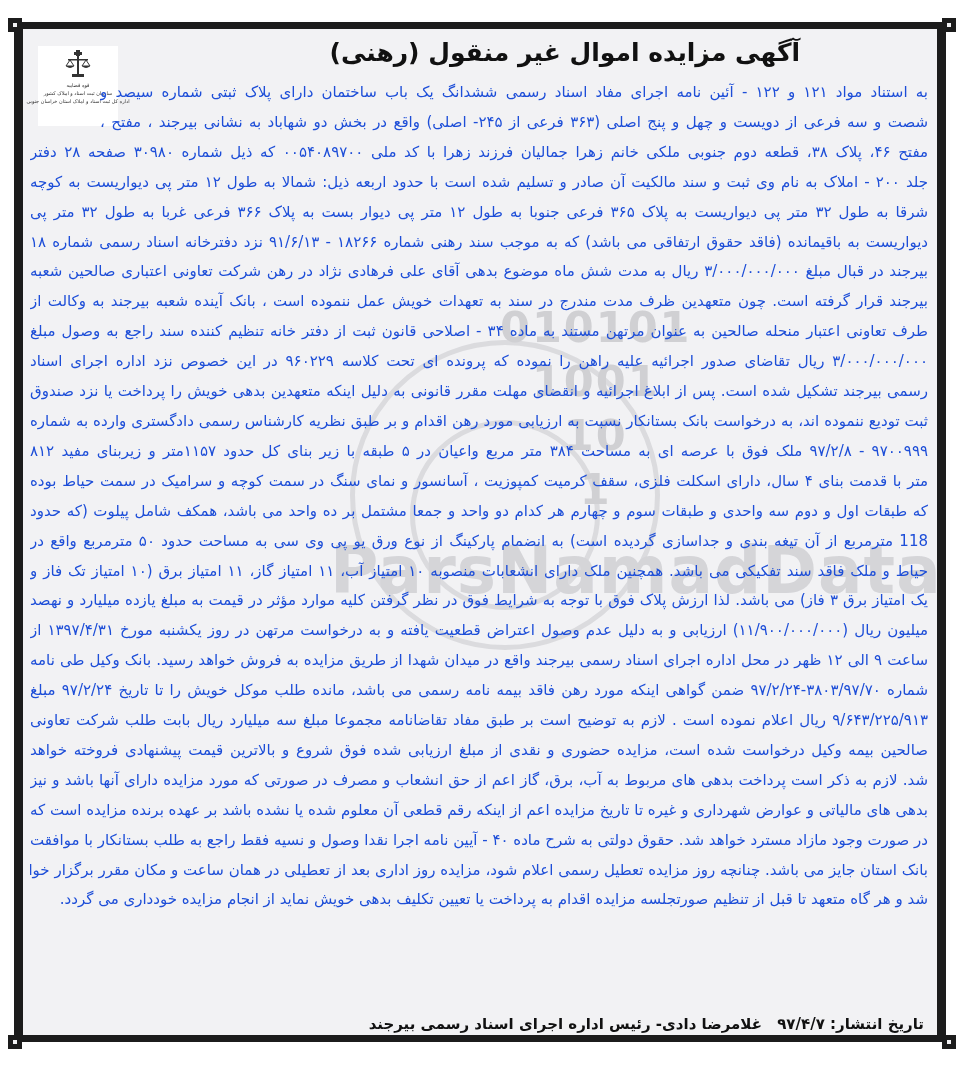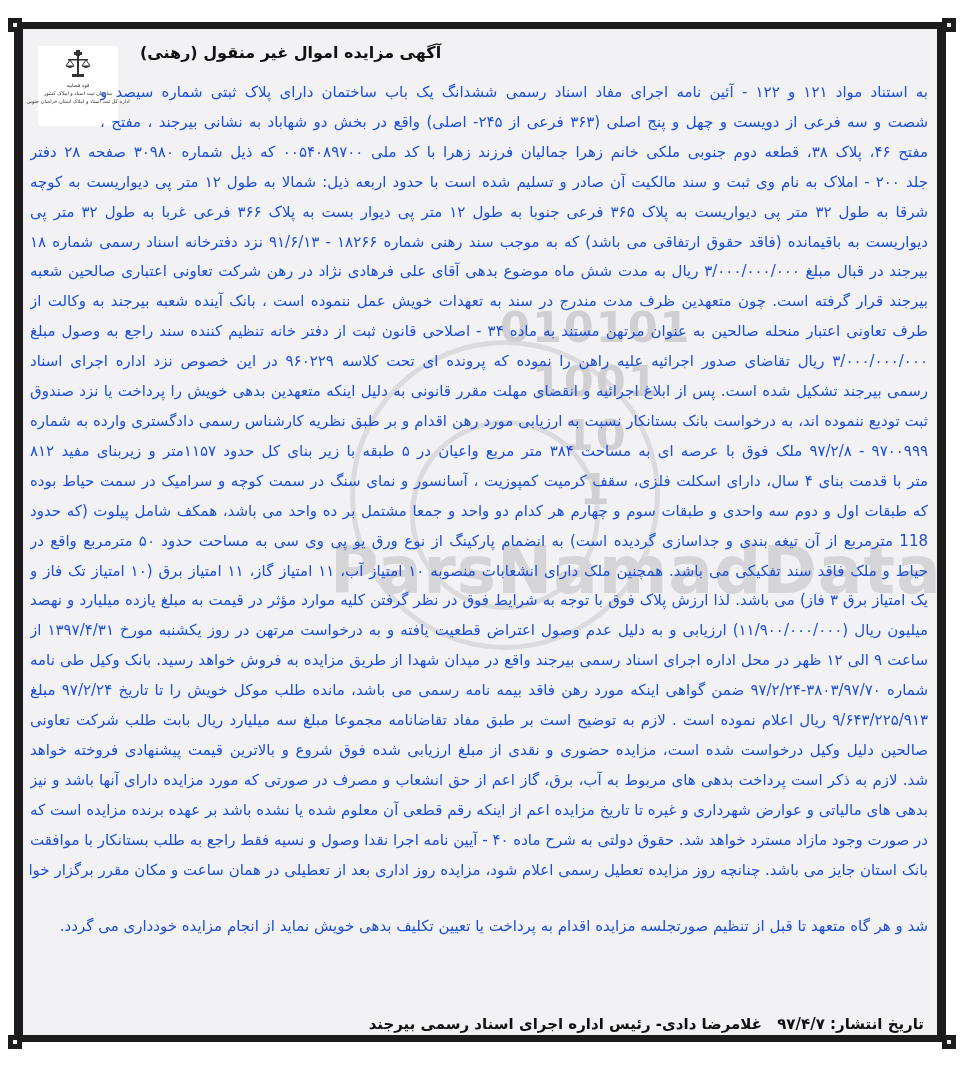--- a/index.html
+++ b/index.html
@@ -107,25 +107,25 @@
       direction: rtl;
       margin-top: 2px;
       white-space: nowrap;
     }
 
     .title {
       position: absolute;
       left: 140px;
       top: 38px;
       width: 660px;
-      text-align: left;
-      direction: rtl;
-      font-family: "DejaVu Sans", sans-serif;
-      font-weight: bold;
-      font-size: 16px;
+      text-align: right;
+      direction: rtl;
+      font-family: "DejaVu Sans", sans-serif;
+      font-weight: bold;
+      font-size: 25px;
       line-height: 30px;
       color: #111;
     }
 
     .body-text {
       position: absolute;
       left: 30px;
       top: 78px;
       width: 898px;
       direction: rtl;
@@ -138,21 +138,20 @@
     }
     .body-text .line {
       display: block;
       white-space: nowrap;
       text-align-last: justify;
       text-align: justify;
       overflow: hidden;
     }
     .body-text .line.last {
       text-align-last: right;
-      margin-top: 27px;
     }
     .body-text .line.indent-left {
       margin-left: 70px;
     }
 
     .footer {
       position: absolute;
       right: 48px;
       top: 1015px;
       direction: rtl;
@@ -215,21 +214,21 @@
     <span class="line">۹۷۰۰۹۹۹ - ۹۷/۲/۸ ملک فوق با عرصه ای به مساحت ۳۸۴ متر مربع واعیان در ۵ طبقه با زیر بنای کل حدود ۱۱۵۷متر و زیربنای مفید ۸۱۲</span>
     <span class="line">متر با قدمت بنای ۴ سال، دارای اسکلت فلزی، سقف کرمیت کمپوزیت ، آسانسور و نمای سنگ در سمت کوچه و سرامیک در سمت حیاط بوده</span>
     <span class="line">که طبقات اول و دوم سه واحدی و طبقات سوم و چهارم هر کدام دو واحد و جمعا مشتمل بر ده واحد می باشد، همکف شامل پیلوت (که حدود</span>
     <span class="line">118 مترمربع از آن تیغه بندی و جداسازی گردیده است) به انضمام پارکینگ از نوع ورق یو پی وی سی به مساحت حدود ۵۰ مترمربع واقع در</span>
     <span class="line">حیاط و ملک فاقد سند تفکیکی می باشد. همچنین ملک دارای انشعابات منصوبه ۱۰ امتیاز آب، ۱۱ امتیاز گاز، ۱۱ امتیاز برق (۱۰ امتیاز تک فاز و</span>
     <span class="line">یک امتیاز برق ۳ فاز) می باشد. لذا ارزش پلاک فوق با توجه به شرایط فوق در نظر گرفتن کلیه موارد مؤثر در قیمت به مبلغ یازده میلیارد و نهصد</span>
     <span class="line">میلیون ریال (۱۱/۹۰۰/۰۰۰/۰۰۰) ارزیابی و به دلیل عدم وصول اعتراض قطعیت یافته و به درخواست مرتهن در روز یکشنبه مورخ ۱۳۹۷/۴/۳۱ از</span>
     <span class="line">ساعت ۹ الی ۱۲ ظهر در محل اداره اجرای اسناد رسمی بیرجند واقع در میدان شهدا از طریق مزایده به فروش خواهد رسید. بانک وکیل طی نامه</span>
     <span class="line">شماره ۳۸۰۳/۹۷/۷۰-۹۷/۲/۲۴ ضمن گواهی اینکه مورد رهن فاقد بیمه نامه رسمی می باشد، مانده طلب موکل خویش را تا تاریخ ۹۷/۲/۲۴ مبلغ</span>
     <span class="line">۹/۶۴۳/۲۲۵/۹۱۳ ریال اعلام نموده است . لازم به توضیح است بر طبق مفاد تقاضانامه مجموعا مبلغ سه میلیارد ریال بابت طلب شرکت تعاونی</span>
-    <span class="line">صالحین دلیل وکیل درخواست شده است، مزایده حضوری و نقدی از مبلغ ارزیابی شده فوق شروع و بالاترین قیمت پیشنهادی فروخته خواهد</span>
+    <span class="line">صالحین بیمه وکیل درخواست شده است، مزایده حضوری و نقدی از مبلغ ارزیابی شده فوق شروع و بالاترین قیمت پیشنهادی فروخته خواهد</span>
     <span class="line">شد. لازم به ذکر است پرداخت بدهی های مربوط به آب، برق، گاز اعم از حق انشعاب و مصرف در صورتی که مورد مزایده دارای آنها باشد و نیز</span>
     <span class="line">بدهی های مالیاتی و عوارض شهرداری و غیره تا تاریخ مزایده اعم از اینکه رقم قطعی آن معلوم شده یا نشده باشد بر عهده برنده مزایده است که</span>
     <span class="line">در صورت وجود مازاد مسترد خواهد شد. حقوق دولتی به شرح ماده ۴۰ - آیین نامه اجرا نقدا وصول و نسیه فقط راجع به طلب بستانکار با موافقت</span>
     <span class="line">بانک استان جایز می باشد. چنانچه روز مزایده تعطیل رسمی اعلام شود، مزایده روز اداری بعد از تعطیلی در همان ساعت و مکان مقرر برگزار خواهد</span>
     <span class="line last">شد و هر گاه متعهد تا قبل از تنظیم صورتجلسه مزایده اقدام به پرداخت یا تعیین تکلیف بدهی خویش نماید از انجام مزایده خودداری می گردد.</span>
   </div>
 
 <div class="footer">
   <span>تاریخ انتشار: ۹۷/۴/۷</span>
   <span>غلامرضا دادی- رئیس اداره اجرای اسناد رسمی بیرجند</span>

